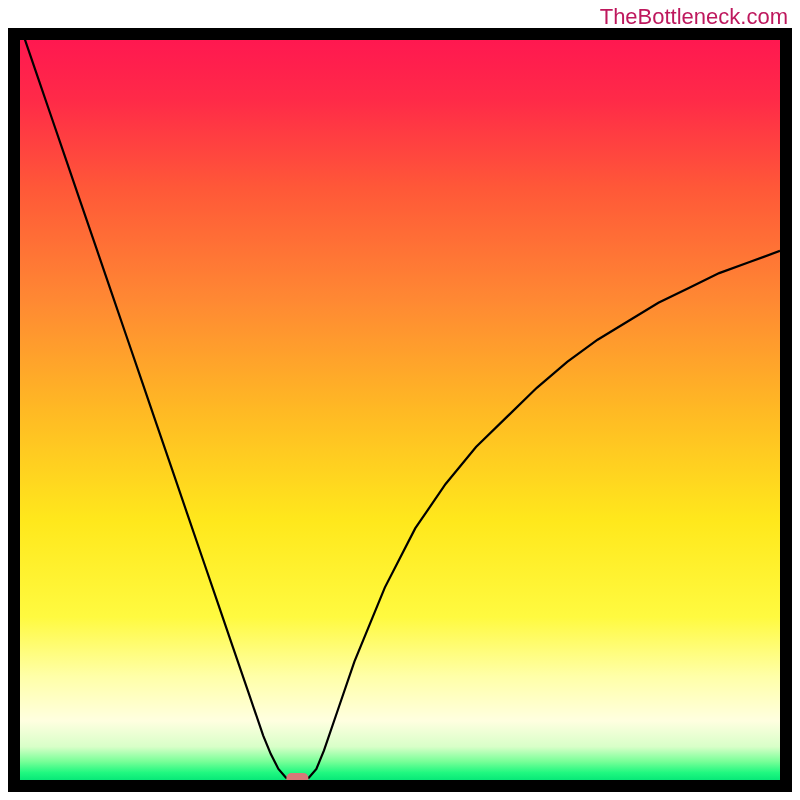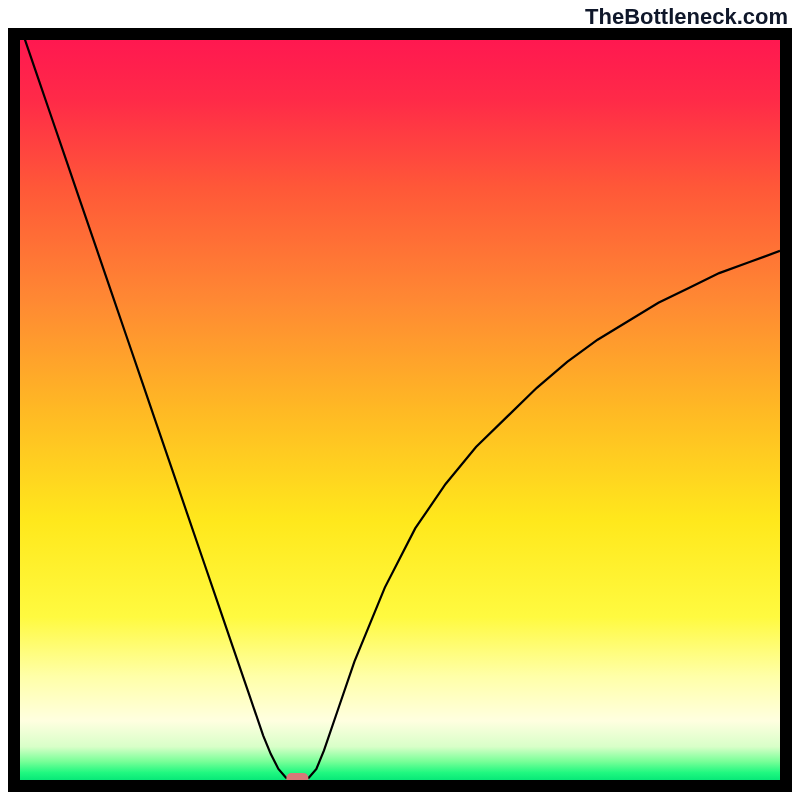--- a/index.html
+++ b/index.html
@@ -13,22 +13,22 @@
   .container {
     width: 800px;
     height: 800px;
     position: relative;
   }
   .watermark {
     position: absolute;
     top: 4px;
     right: 12px;
     font-size: 22px;
-    color: #0f172a;
-    font-weight: 700;
+    color: #be185d;
+    font-weight: 400;
     z-index: 10;
   }
   .frame {
     position: absolute;
     top: 28px;
     left: 8px;
     width: 784px;
     height: 764px;
     background: black;
   }

